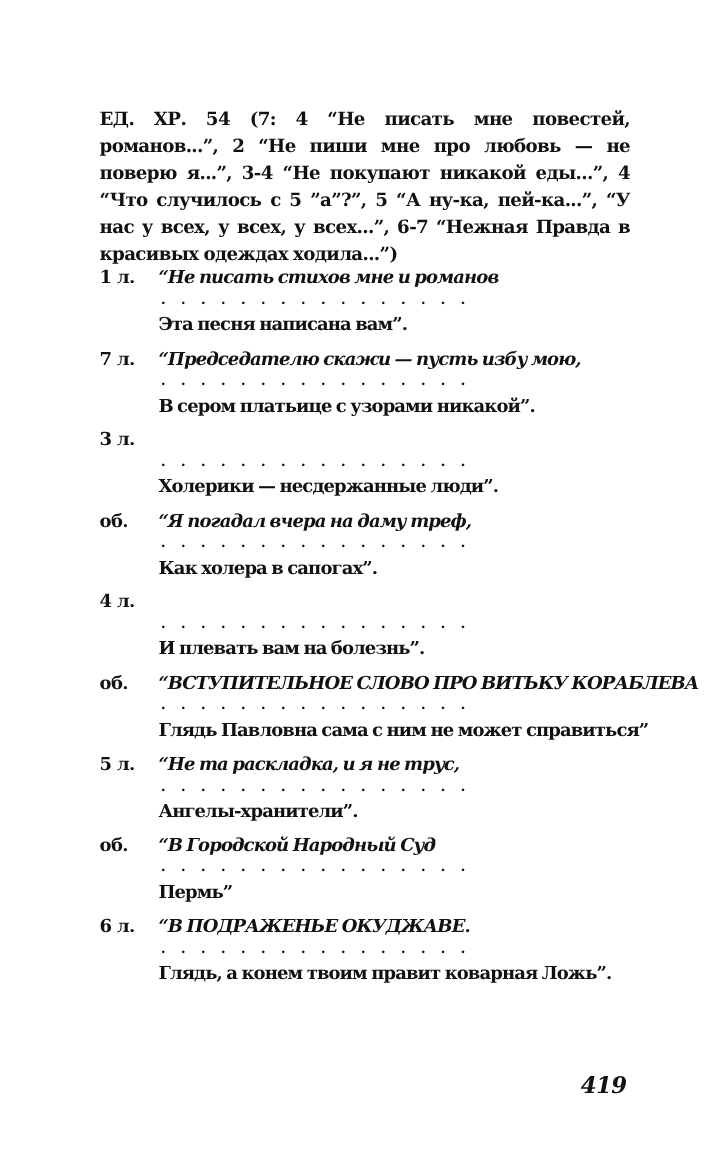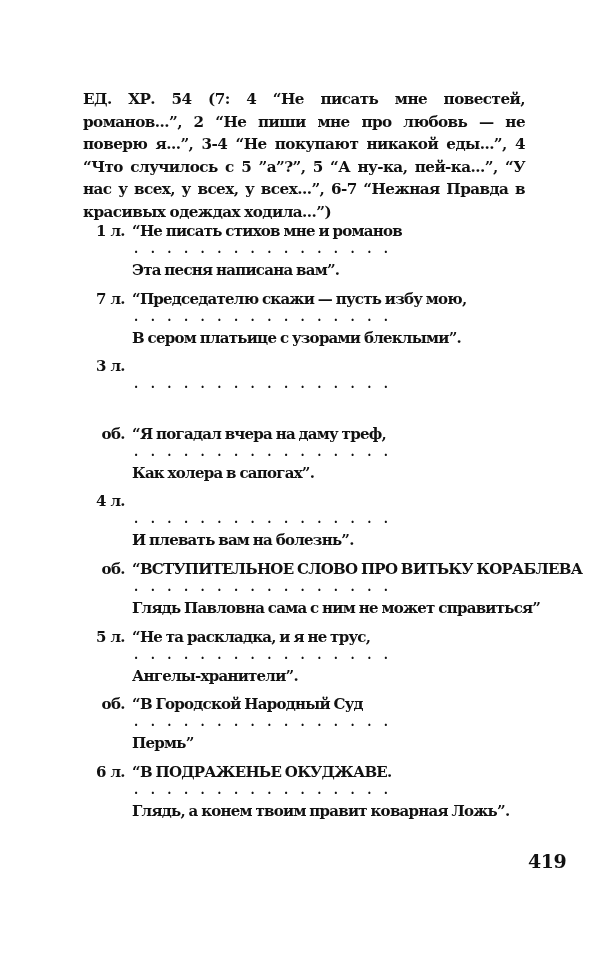--- a/index.html
+++ b/index.html
@@ -4,51 +4,52 @@
 <style>
   html, body { margin:0; padding:0; background:#ffffff; }
   body { width:600px; height:973px; position:relative; overflow:hidden;
          font-family:"DejaVu Serif","Liberation Serif",serif; color:#111; }
   .intro { position:absolute; left:83px; top:88px; width:442px;
            font-size:15.2px; line-height:22.6px; font-weight:bold;
            text-align:justify; letter-spacing:-0.55px; word-spacing:-0.5px; }
   .entries { position:absolute; left:0; top:220px; width:600px; }
   .entry { position:relative; height:67.6px; }
   .lbl { position:absolute; left:83px; top:2px; width:42px; font-size:15px;
-         font-weight:bold; text-align:right; letter-spacing:-0.6px; }
+         font-weight:bold; letter-spacing:-0.6px; }
   .line { position:absolute; left:132px; font-size:15px; font-weight:bold;
           white-space:nowrap; letter-spacing:-0.75px; word-spacing:-0.8px; }
-  .l1 { top:2px; }
+  .l1 { top:2px;font-style:italic; }
   .dots { position:absolute; left:134px; top:22px; font-size:12px; font-weight:bold;
           letter-spacing:4.15px; white-space:nowrap; }
   .l2 { top:41px; }
-  .pgnum { position:absolute; left:484px; top:850px; font-size:19px;
-           font-weight:bold; letter-spacing:-0.5px;margin-left:44px; }
+  .pgnum { position:absolute; left:484px; top:894px; font-size:19px;
+           font-style:italic; font-weight:bold; letter-spacing:-0.5px; }
 </style>
 </head>
 <body>
 
 <div class="intro">ЕД. ХР. 54 (7: 4 “Не писать мне повестей, романов...”, 2 “Не пиши мне про любовь — не поверю я...”, 3-4 “Не покупают никакой еды...”, 4 “Что случилось с 5 ”а”?”, 5 “А ну-ка, пей-ка...”, “У нас у всех, у всех, у всех...”, 6-7 “Нежная Правда в красивых одеждах ходила...”)</div>
 
 <div class="entries">
   <div class="entry">
     <span class="lbl">1 л.</span>
     <span class="line l1">“Не писать стихов мне и романов</span>
     <span class="dots">. . . . . . . . . . . . . . . .</span>
     <span class="line l2">Эта песня написана вам”.</span>
   </div>
   <div class="entry">
     <span class="lbl">7 л.</span>
     <span class="line l1">“Председателю скажи — пусть избу мою,</span>
     <span class="dots">. . . . . . . . . . . . . . . .</span>
-    <span class="line l2">В сером платьице с узорами блеклыми”.</span>
+    <span class="line l2">В сером платьице с узорами никакой”.</span>
   </div>
   <div class="entry">
     <span class="lbl">3 л.</span>
     <span class="dots">. . . . . . . . . . . . . . . .</span>
+    <span class="line l2">Холерики — несдержанные люди”.</span>
   </div>
   <div class="entry">
     <span class="lbl">об.</span>
     <span class="line l1">“Я погадал вчера на даму треф,</span>
     <span class="dots">. . . . . . . . . . . . . . . .</span>
     <span class="line l2">Как холера в сапогах”.</span>
   </div>
   <div class="entry">
     <span class="lbl">4 л.</span>
     <span class="dots">. . . . . . . . . . . . . . . .</span>

